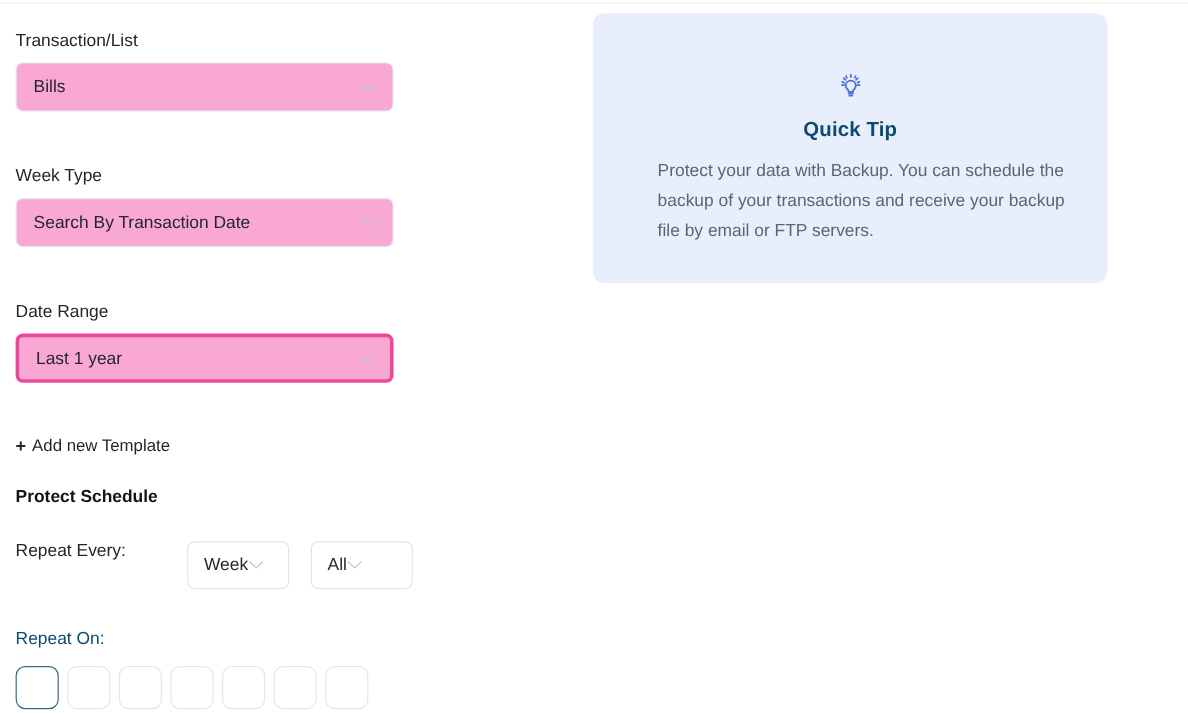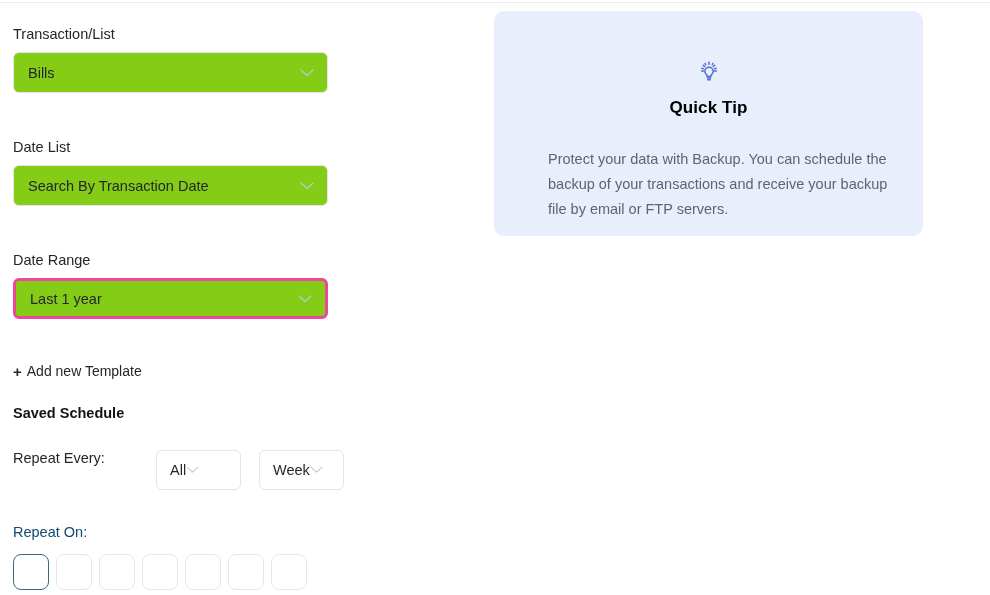--- a/index.html
+++ b/index.html
@@ -42,21 +42,21 @@
     margin: 12px 0 9px 0;
     font-weight: 400;
   }
 
   .select {
     position: relative;
     width: 315px;
     height: 41px;
     border: 1px solid #e2e5e9;
     border-radius: 6px;
-    background: #84cc16;
+    background: #f9a8d4;
     display: flex;
     align-items: center;
     padding: 0 34px 0 14px;
     font-size: 14.5px;
     color: #24262c;
     cursor: pointer;
     white-space: nowrap;
     overflow: hidden;
   }
   .select.focused {
@@ -177,23 +177,23 @@
   }
   .tip-icon {
     width: 28px;
     height: 28px;
     margin-bottom: 11px;
   }
   .tip-icon svg { display: block; }
   .tip-title {
     font-size: 17px;
     font-weight: 700;
-    color: #000000;
+    color: #0c4a6e;
     line-height: 21px;
-    margin-bottom: 29px;
+    margin-bottom: 13px;
     letter-spacing: 0.1px;
   }
   .tip-body {
     font-size: 14.5px;
     line-height: 25px;
     color: #5d6473;
     text-align: left;
     width: 349px;
     margin-left: 28px;
   }
@@ -213,21 +213,21 @@
         <svg width="14" height="9" viewBox="0 0 14 9">
             <path d="M1 1.5 L7 7 L13 1.5" fill="none" stroke="#c3c8cf" stroke-width="1.2" stroke-linecap="round" stroke-linejoin="round"></path>
           </svg>
       </span>
     </div>
   </div>
 
   <div class="gap-lg"></div>
 
   <div>
-    <div class="field-label">Date List</div>
+    <div class="field-label">Week Type</div>
     <div class="select">
       <span>Search By Transaction Date</span>
       <span class="chev">
         <svg width="14" height="9" viewBox="0 0 14 9">
             <path d="M1 1.5 L7 7 L13 1.5" fill="none" stroke="#c3c8cf" stroke-width="1.2" stroke-linecap="round" stroke-linejoin="round"></path>
           </svg>
       </span>
     </div>
   </div>
 
@@ -246,36 +246,36 @@
   </div>
 
   <div class="gap-lg"></div>
 
 
   <div class="add-link">
     <span class="plus">+</span>
     <span>Add new Template</span>
   </div>
 
-  <div class="section-title">Saved Schedule</div>
+  <div class="section-title">Protect Schedule</div>
 
   <div class="repeat-row">
     <div class="rr-label">Repeat Every:</div>
 
     <div class="small-select">
+      <span>Week</span>
+      <span class="chev">
+        <svg width="13" height="8" viewBox="0 0 14 9">
+            <path d="M1 1.5 L7 7 L13 1.5" fill="none" stroke="#c3c8cf" stroke-width="1.2" stroke-linecap="round" stroke-linejoin="round"></path>
+          </svg>
+      </span>
+    </div>
+
+    <div class="small-select">
       <span>All</span>
-      <span class="chev">
-        <svg width="13" height="8" viewBox="0 0 14 9">
-            <path d="M1 1.5 L7 7 L13 1.5" fill="none" stroke="#c3c8cf" stroke-width="1.2" stroke-linecap="round" stroke-linejoin="round"></path>
-          </svg>
-      </span>
-    </div>
-
-    <div class="small-select">
-      <span>Week</span>
       <span class="chev">
         <svg width="13" height="8" viewBox="0 0 14 9">
             <path d="M1 1.5 L7 7 L13 1.5" fill="none" stroke="#c3c8cf" stroke-width="1.2" stroke-linecap="round" stroke-linejoin="round"></path>
           </svg>
       </span>
     </div>
   </div>
 
   <div class="repeat-on-label">Repeat On:</div>
 

